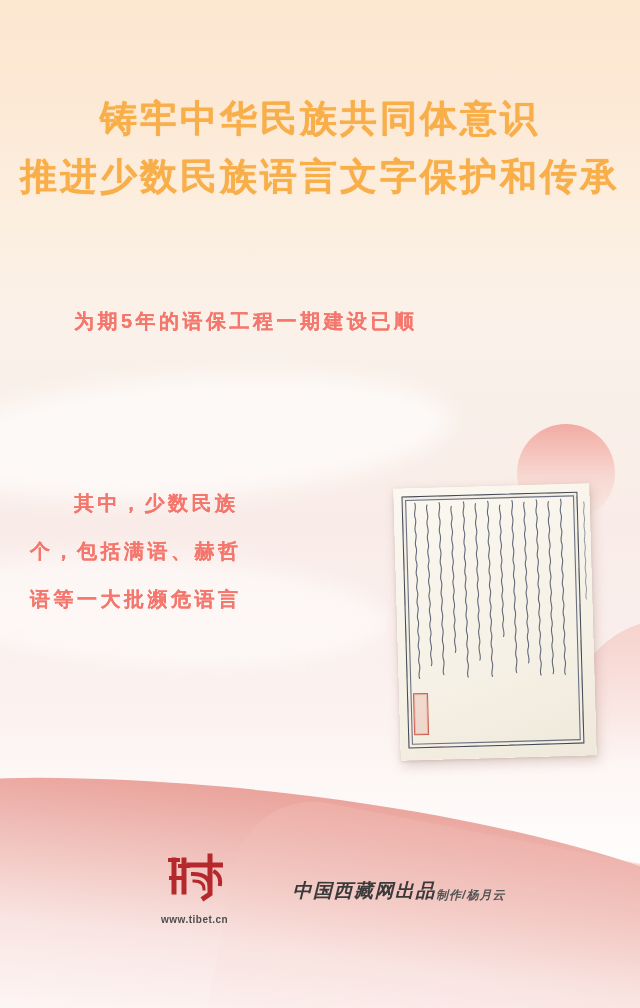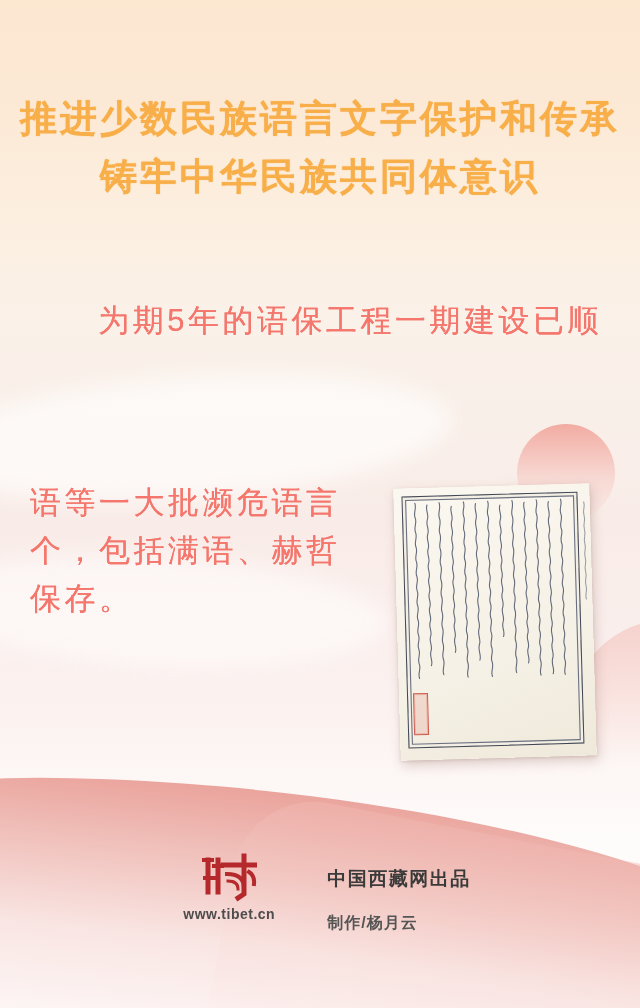--- a/index.html
+++ b/index.html
@@ -36,21 +36,21 @@
     transform:rotate(11deg);transform-origin:0 0;
   }
   
   .title{
     position:absolute;top:90px;left:0;right:0;text-align:center;
     color:#f8ae49;font-weight:bold;font-size:37px;line-height:58px;letter-spacing:3px;
     text-shadow:0 0 1px #f8ae49;
   }
   .title div{white-space:nowrap;}
   
-  .para{position:absolute;color:#f4766c;font-weight:normal;font-size:31px;letter-spacing:3.5px;text-shadow:0 0 .5px #f4766c;}
+  .para{position:absolute;color:#f4766c;font-weight:bold;font-size:20px;letter-spacing:3.5px;text-shadow:0 0 .5px #f4766c;}
   .para div{white-space:nowrap;}
   .p1{top:296px;left:30px;line-height:50px;}
   .p2{top:479px;left:30px;line-height:48px;}
   .indent{text-indent:2.2em;}
   
   .manuscript{
     position:absolute;left:397px;top:486px;width:196px;height:272px;
     background:linear-gradient(160deg,#fbf8f1 0%,#f6f1e6 60%,#efe9db 100%);
     transform:rotate(-1.6deg);
     box-shadow:2px 5px 12px rgba(150,110,100,.30), 0 1px 3px rgba(150,110,100,.25);
@@ -69,50 +69,50 @@
   .ms-margin{position:absolute;right:2px;top:14px;width:8px;height:120px;}
   .ms-margin path{fill:none;stroke:#5a6275;stroke-width:.9;opacity:.7;}
   
   .footer{
     position:absolute;top:852px;left:0;width:640px;
     display:flex;justify-content:center;align-items:flex-start;gap:38px;
   }
   .logo-block{display:flex;flex-direction:column;align-items:center;width:120px;}
   .logo-mark{width:56px;height:50px;}
   .logo-mark path{stroke:#b5282b;fill:none;stroke-linecap:square;}
-  .logo-url{margin-top:4px;font-size:14px;font-weight:bold;color:#4d4d4d;letter-spacing:.5px;}
-  .pub-block{display:flex;flex-direction:column;align-items:flex-start;padding-top:14px;}
+  .logo-url{margin-top:12px;font-size:10px;font-weight:bold;color:#4d4d4d;letter-spacing:.5px;}
+  .pub-block{display:flex;flex-direction:row;align-items:flex-end;padding-top:14px;font-style:italic;}
   .pub-name{font-size:19px;font-weight:bold;color:#3a3a3a;letter-spacing:1.5px;}
-  .pub-credit{margin-top:21px;font-size:16px;font-weight:bold;color:#555;letter-spacing:1px;}
+  .pub-credit{margin-top:21px;font-size:12px;font-weight:bold;color:#555;letter-spacing:1px;}
 </style>
 </head>
 <body>
 
 <div class="poster">
 
   <div class="wave-white wave-w1"></div>
   <div class="wave-white wave-w2"></div>
   <div class="circle-sun"></div>
   <div class="circle-low"></div>
   <div class="ridge-1"></div>
   <div class="ridge-2"></div>
 
   <div class="title">
+    <div>铸牢中华民族共同体意识</div>
     <div>推进少数民族语言文字保护和传承</div>
-    <div>铸牢中华民族共同体意识</div>
   </div>
 
   <div class="para p1">
     <div class="indent">为期5年的语保工程一期建设已顺</div>
   </div>
 
   <div class="para p2">
+    <div class="indent">其中，少数民族</div>
+    <div>个，包括满语、赫哲</div>
     <div>语等一大批濒危语言</div>
-    <div>个，包括满语、赫哲</div>
-    <div>保存。</div>
   </div>
 
   <div class="manuscript">
     <div class="ms-frame">
       <svg class="ms-script" viewBox="0 0 164 232" preserveAspectRatio="none">
         <path d="M8 2 c2 5 -2 9 0 14 c2 5 -2 9 0 14 c2 5 -2 9 0 14 c2 5 -2 9 0 14 c2 5 -2 9 0 14 c2 5 -2 9 0 14 c2 5 -2 9 0 14 c2 5 -2 9 0 14 c2 5 -2 9 0 14 c2 5 -2 9 0 14 c2 5 -2 9 0 14 c2 5 -2 9 0 14"></path>
         <path d="M20 4 c-2 5 2 9 0 14 c-2 5 2 9 0 14 c-2 5 2 9 0 14 c-2 5 2 9 0 14 c-2 5 2 9 0 14 c-2 5 2 9 0 14 c-2 5 2 9 0 14 c-2 5 2 9 0 14 c-2 5 2 9 0 14 c-2 5 2 9 0 14 c-2 5 2 9 0 14"></path>
         <path d="M32 2 c2 6 -2 10 0 15 c2 6 -2 10 0 15 c2 6 -2 10 0 15 c2 6 -2 10 0 15 c2 6 -2 10 0 15 c2 6 -2 10 0 15 c2 6 -2 10 0 15 c2 6 -2 10 0 15 c2 6 -2 10 0 15 c2 6 -2 10 0 15 c2 6 -2 10 0 15"></path>
         <path d="M44 6 c-2 5 2 9 0 14 c-2 5 2 9 0 14 c-2 5 2 9 0 14 c-2 5 2 9 0 14 c-2 5 2 9 0 14 c-2 5 2 9 0 14 c-2 5 2 9 0 14 c-2 5 2 9 0 14 c-2 5 2 9 0 14 c-2 5 2 9 0 14"></path>
         <path d="M56 2 c2 5 -2 9 0 14 c2 5 -2 9 0 14 c2 5 -2 9 0 14 c2 5 -2 9 0 14 c2 5 -2 9 0 14 c2 5 -2 9 0 14 c2 5 -2 9 0 14 c2 5 -2 9 0 14 c2 5 -2 9 0 14 c2 5 -2 9 0 14 c2 5 -2 9 0 14 c2 5 -2 9 0 14"></path>

